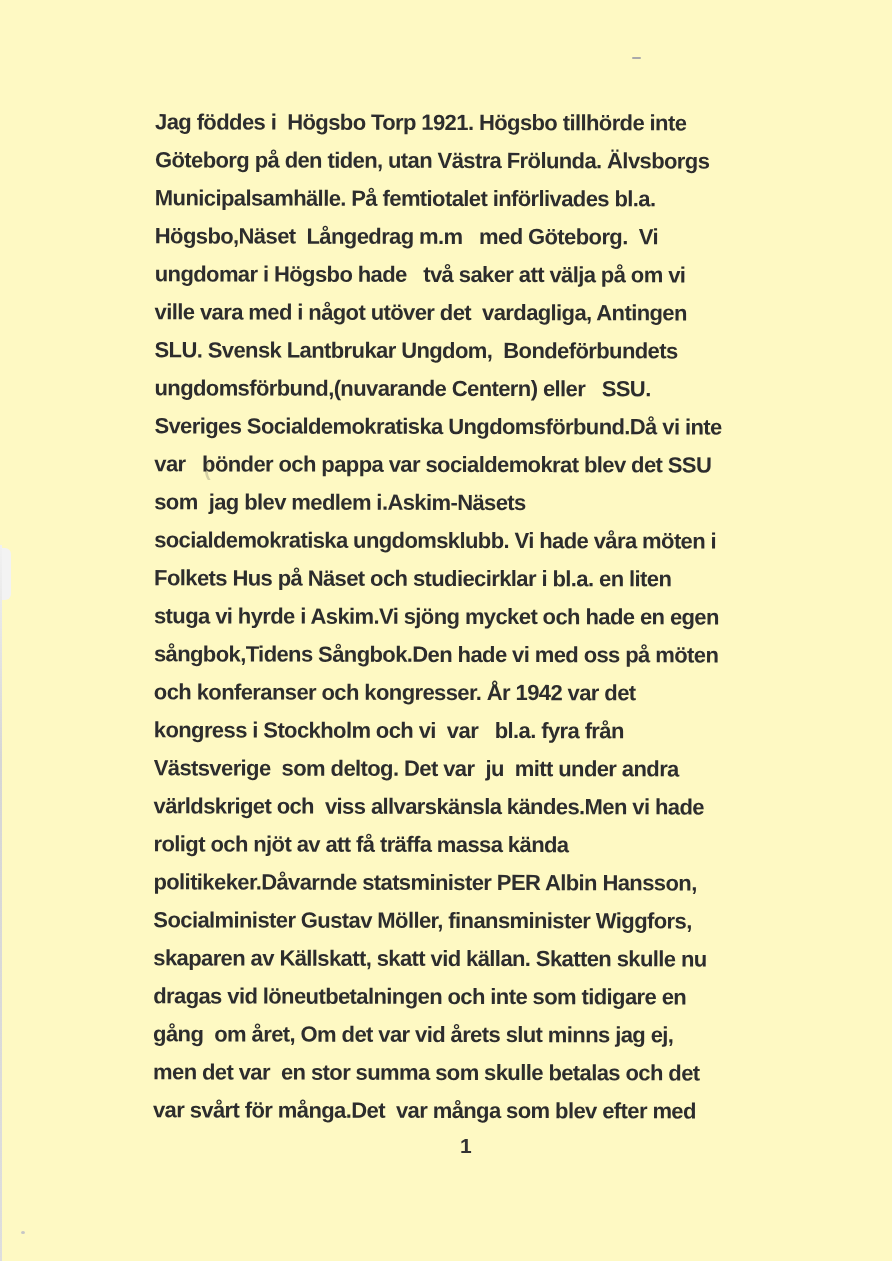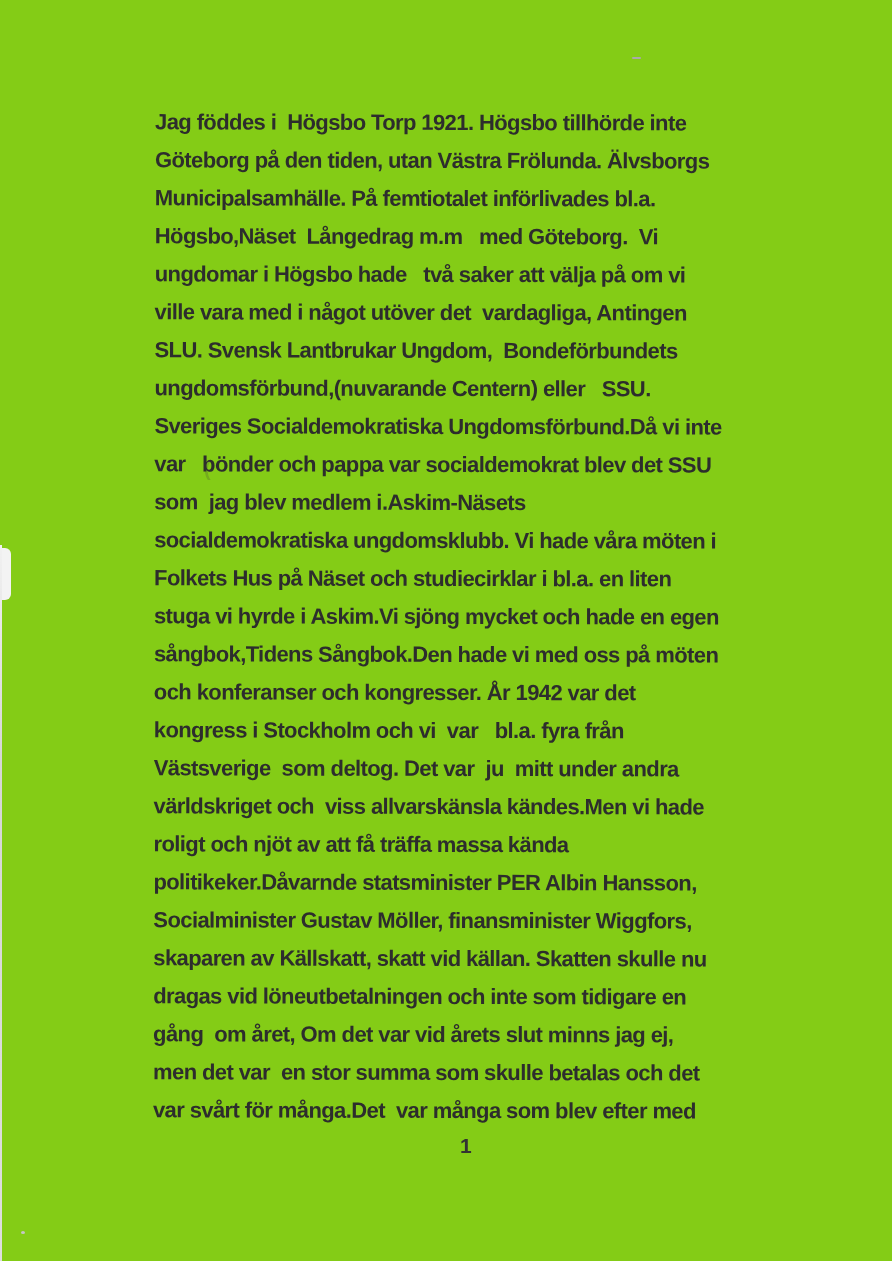--- a/index.html
+++ b/index.html
@@ -10,21 +10,21 @@
   body {
     width: 892px;
     height: 1261px;
     position: relative;
     overflow: hidden;
     font-family: "Liberation Sans", sans-serif;
   }
   .scan-page {
     position: absolute;
     inset: 0;
-    background: #84cc16;
+    background: #fef9c3;
   }
   .text-block {
     position: absolute;
     left: 154px;
     top: 104px;
     width: 660px;
     transform: rotate(0.12deg);
   }
   .text-line {
     white-space: pre;

